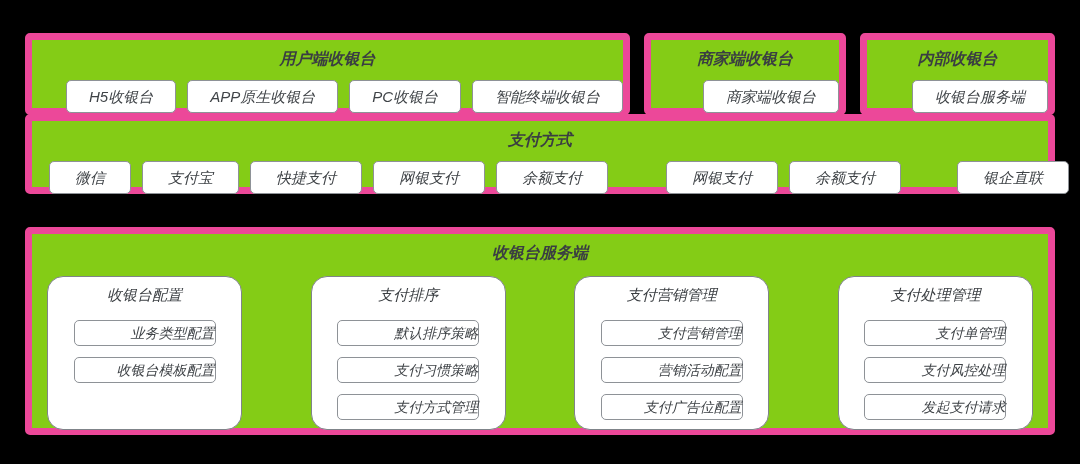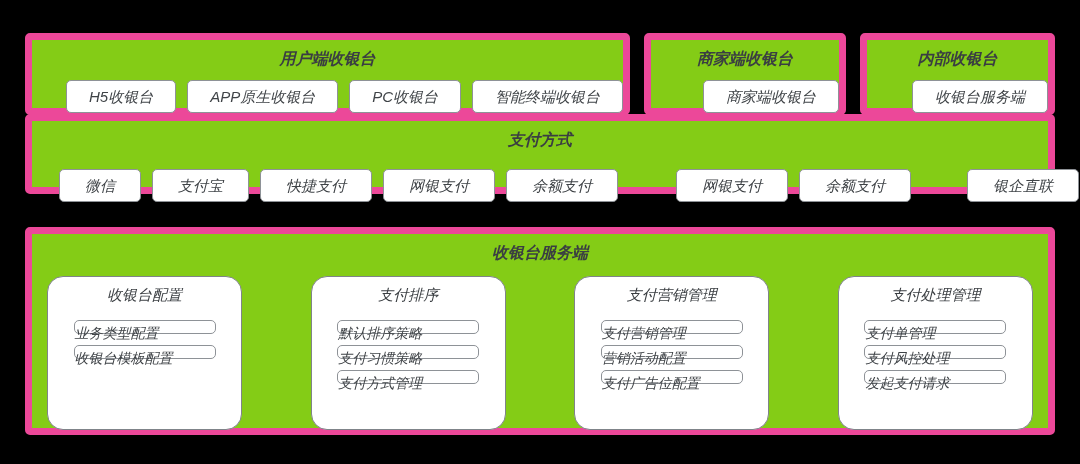--- a/index.html
+++ b/index.html
@@ -48,21 +48,21 @@
     background: #fff;
     font-size: 15px;
     color: #3f4347;
     white-space: nowrap;
   }
   
   .band-pay {
     position: absolute; left: 25px; top: 114px;
     width: 1030px; height: 80px;
   }
-  .pay-row { display: flex; margin-top: 20px; padding-left: 27px; }
+  .pay-row { display: flex; margin-top: 12px; padding-left: 17px; }
   .pay-group { display: flex; gap: 11px; }
   .pay-group .pill { padding: 0 25px; min-width: 82px; text-align: center; }
   .pay-group.g2 { margin-left: 58px; }
   .pay-group.g3 { margin-left: 56px; }
   
   .band-server {
     position: absolute; left: 25px; top: 227px;
     width: 1030px; height: 208px;
   }
   .cols {
@@ -81,22 +81,22 @@
     line-height: 18px;
     padding-top: 9px;
     color: #3a3e42;
     white-space: nowrap;
   }
   .col-items {
     display: flex; flex-direction: column; align-items: center;
     gap: 11px; margin-top: 16px;
   }
   .cpill {
-    width: 142px; height: 14px; line-height: 24px;
-    text-align: left;
+    width: 142px; height: 26px; line-height: 24px;
+    text-align: right;
     border: 1px solid #8e9297;
     border-radius: 5px;
     background: #fff;
     font-size: 14px;
     color: #3f4347;
     white-space: nowrap;
   }
 </style>
 </head>
 <body>

